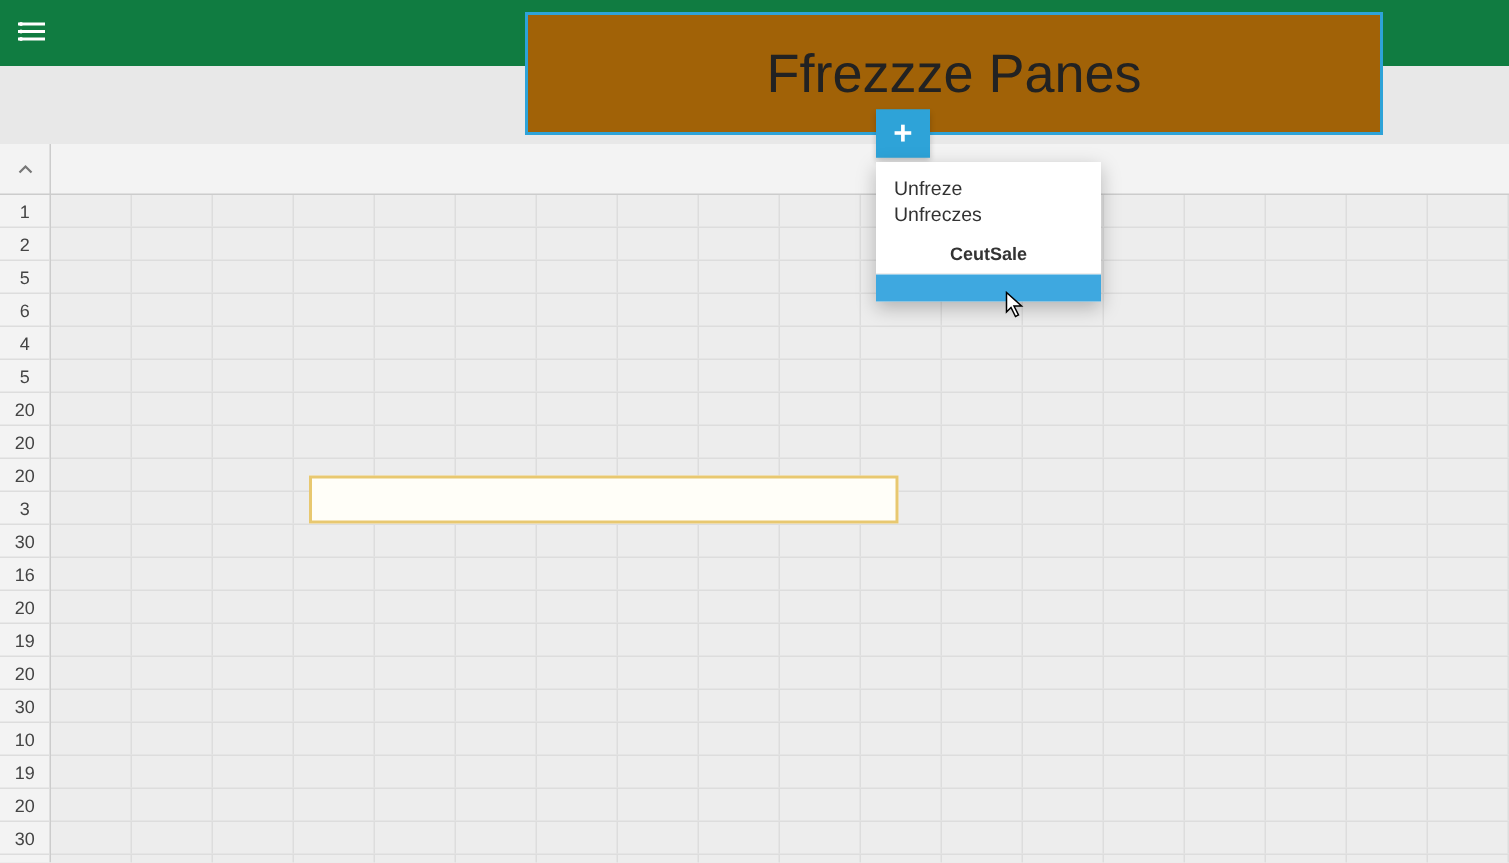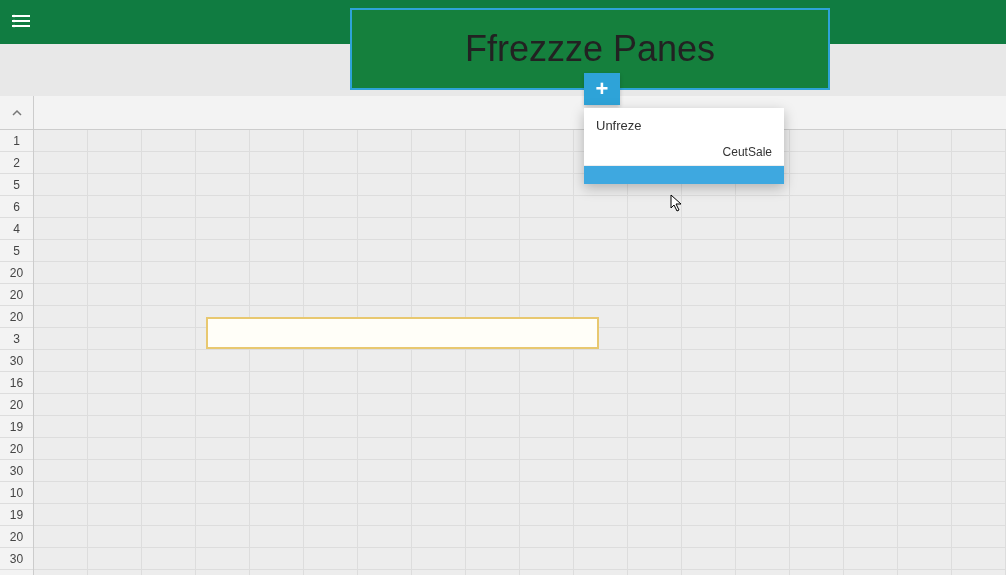--- a/index.html
+++ b/index.html
@@ -22,23 +22,23 @@
       left: 12px;
       top: 12px;
       color: white;
       font-size: 18px;
       cursor: pointer;
     }
     .title-banner {
       position: absolute;
       left: 350px;
       top: 8px;
-      width: 480px;
+      width: 572px;
       height: 82px;
-      background: #15803d;
+      background: #a16207;
       border: 2px solid #2ea3d8;
       display: flex;
       align-items: center;
       justify-content: center;
       z-index: 5;
     }
     .title-text {
       font-size: 36px;
       color: #222;
       font-weight: 400;
@@ -134,36 +134,37 @@
       width: 393px;
       height: 32px;
       background: #fffef8;
       border: 2px solid #e8c870;
       z-index: 3;
     }
     .dropdown {
       position: absolute;
       left: 584px;
       top: 108px;
-      width: 200px;
+      width: 150px;
       background: white;
       box-shadow: 0 4px 12px rgba(0,0,0,0.25);
       z-index: 10;
       font-size: 13px;
     }
     .dropdown-top {
       padding: 10px 12px 6px 12px;
       color: #333;
       line-height: 1.3;
     }
     .dropdown-actions {
       display: flex;
-      justify-content: flex-end;
+      justify-content: center;
       padding: 4px 12px 6px;
       border-bottom: 1px solid #eee;
+      font-weight: bold;
     }
     .dropdown-action {
       color: #333;
       cursor: pointer;
       font-size: 12px;
     }
     .dropdown-highlight {
       height: 18px;
       background: #3ea8e0;
       cursor: pointer;
@@ -651,20 +652,21 @@
         <div class="grid-cell"></div>
       </div>
     </div>
 </div>
 
 <div class="selection-box"></div>
 
 <div class="dropdown">
   <div class="dropdown-top">
     <div>Unfreze</div>
+    <div>Unfreczes</div>
   </div>
   <div class="dropdown-actions">
     <span class="dropdown-action">Ceut</span>
     <span class="dropdown-action">Sale</span>
   </div>
   <div class="dropdown-highlight"></div>
 </div>
 
 <div class="cursor">
   <svg width="14" height="18" viewBox="0 0 14 18">

